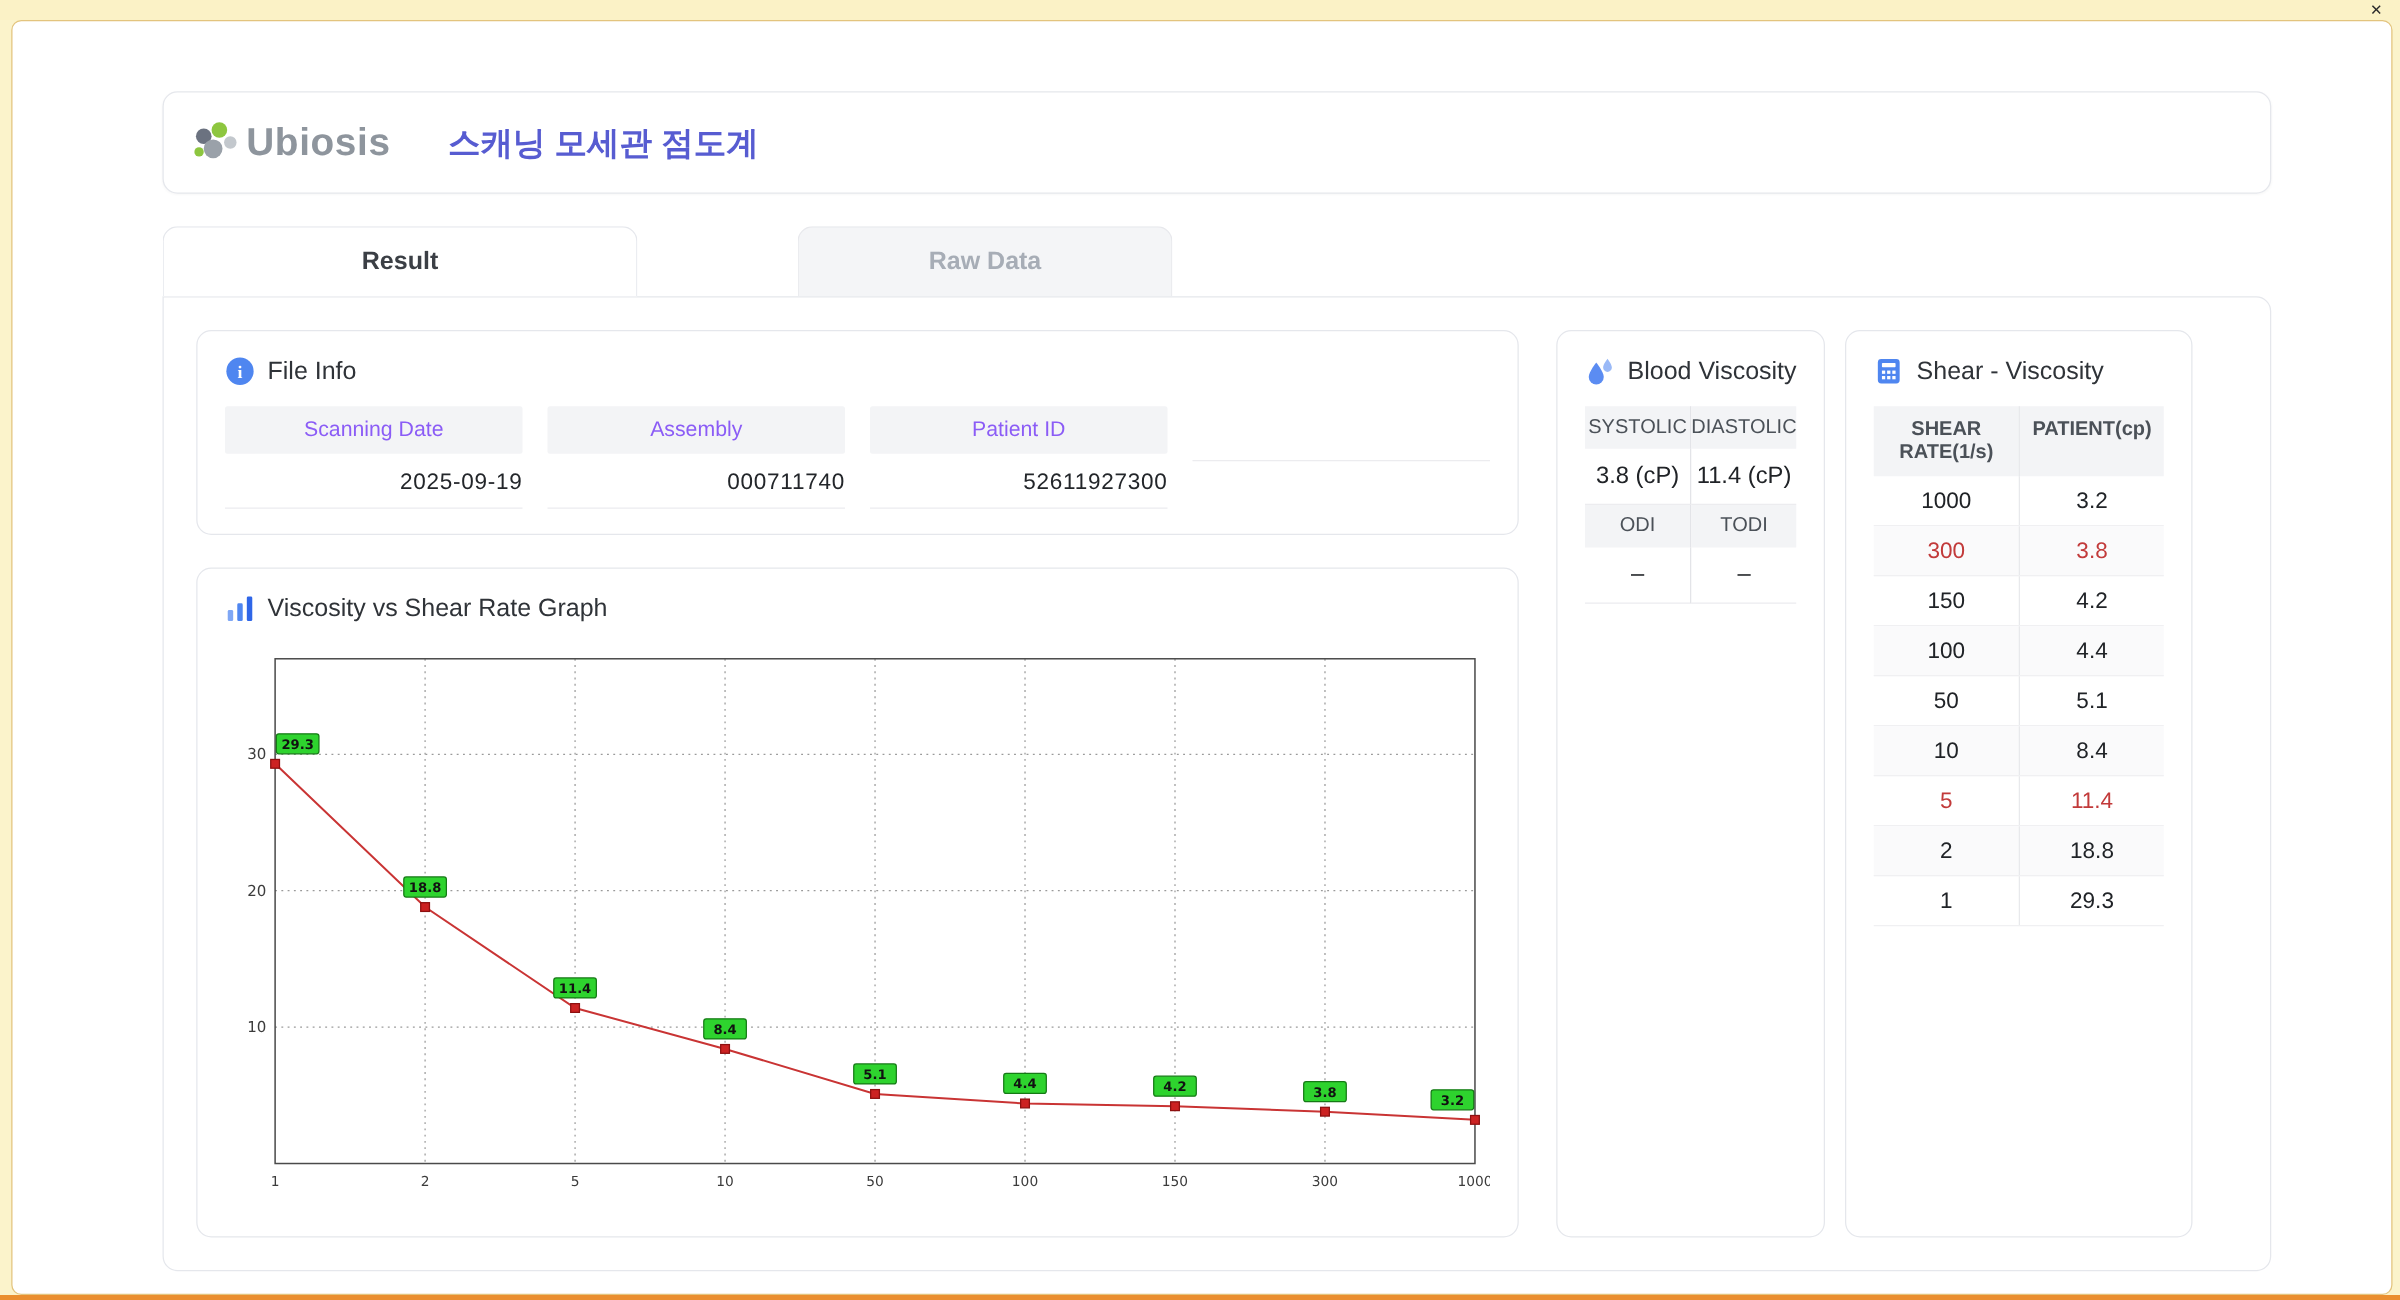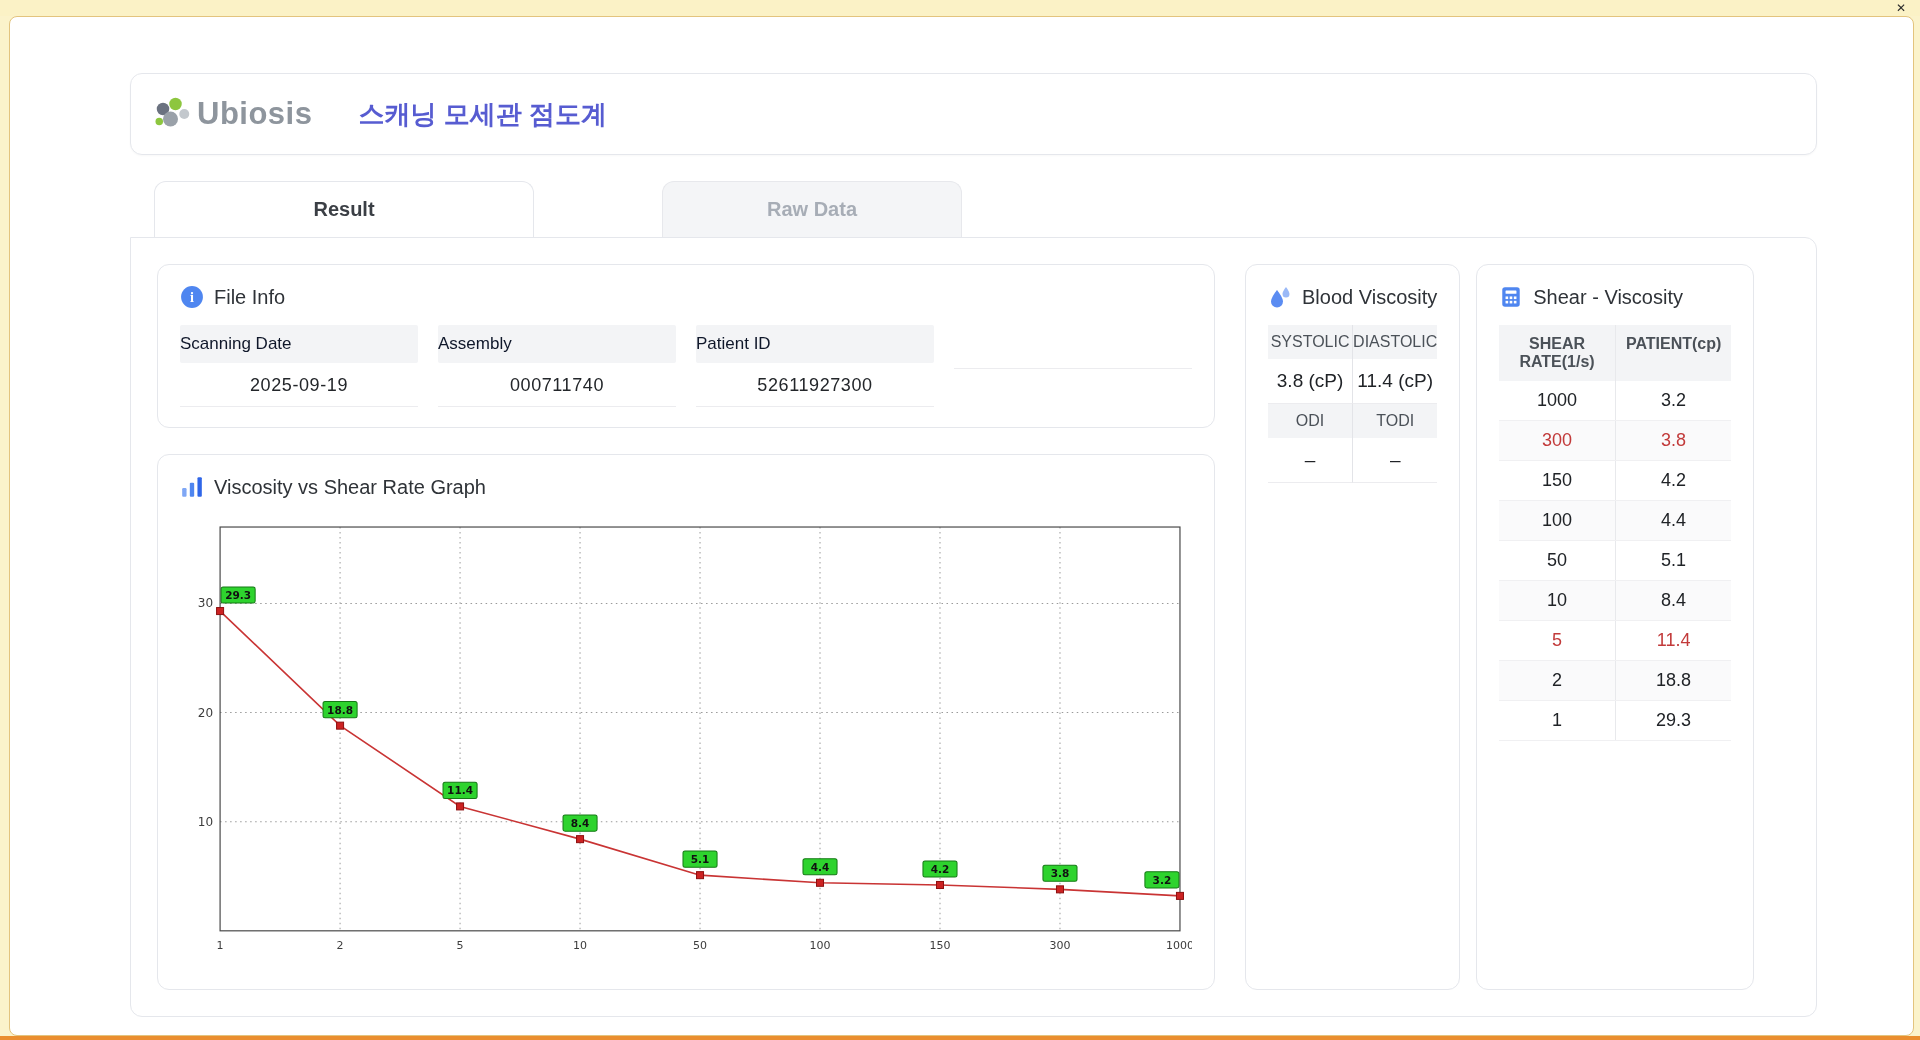--- a/index.html
+++ b/index.html
@@ -28,41 +28,41 @@
   }
   .logo { display:flex; align-items:center; gap:4px; }
   .logo-text { font-size:31px; font-weight:600; color:#8e959d; letter-spacing:.5px; }
   .app-title { margin-left:46px; font-size:26px; font-weight:700; color:#575cd1; }
 
   
   .tabs { display:flex; margin-top:26px; flex:0 0 auto; }
   .tab { height:56px; display:flex; align-items:center; justify-content:center;
          font-size:20px; border-radius:12px 12px 0 0; cursor:pointer; }
   .tab-result { width:380px; background:#fff; border:1px solid #e5e7ec; border-bottom:none;
-                color:#3b3f45; font-weight:700; position:relative; z-index:2; margin-bottom:-1px;margin-left:24px; }
+                color:#3b3f45; font-weight:700; position:relative; z-index:2; margin-bottom:-1px; }
   .tab-raw { width:300px; margin-left:128px; background:#f4f5f7; border:1px solid #e7e8ec; border-bottom:none;
              color:#a7adb6; font-weight:600; }
 
   
   .main-card {
     flex:1 1 auto; min-height:0; border:1px solid #e5e7ec; border-radius:0 12px 12px 12px;
     padding:26px; display:flex; gap:30px; margin-bottom:18px; background:#fff;
   }
   .left-col  { flex:1 1 auto; min-width:0; display:flex; flex-direction:column; gap:26px; }
   .right-col { flex:0 0 545px; display:flex; flex-direction:row; gap:16px; }
 
   .panel { border:1px solid #e5e7ec; border-radius:12px; padding:20px 22px; background:#fff; }
   .panel-head { display:flex; align-items:center; gap:10px; margin-bottom:16px; }
   .panel-title { font-size:20px; font-weight:400; color:#2f3338; }
 
   
   .fi-grid { display:flex; gap:20px; }
   .fi-col { flex:1; }
-  .fi-label { background:#f3f4f6; text-align:left; padding:9px 0; font-size:17px; color:#0f172a; border-radius:2px; }
-  .fi-value { text-align:center; padding:12px 0 10px; font-size:18px; color:#23262a;
+  .fi-label { background:#f3f4f6; text-align:center; padding:9px 0; font-size:17px; color:#8b5cf6; border-radius:2px; }
+  .fi-value { text-align:right; padding:12px 0 10px; font-size:18px; color:#23262a;
               border-bottom:1px solid #ececef; min-height:44px; letter-spacing:.6px; }
 
   
   .graph-panel { flex:1 1 auto; min-height:0; display:flex; flex-direction:column; overflow:hidden; }
   .chart-host { flex:1 1 auto; min-height:0; }
 
   
   .bv-row { display:flex; }
   .bv-cell { flex:1; text-align:center; }
   .bv-cell:first-child { border-right:1px solid #e3e4e8; }

